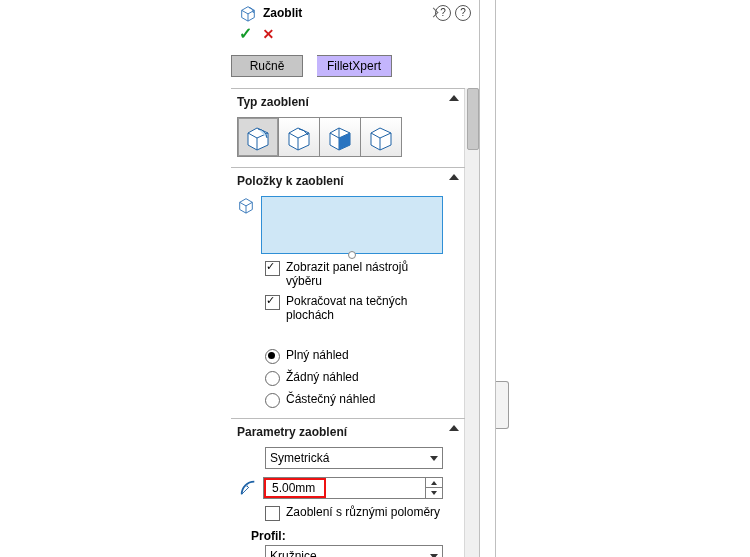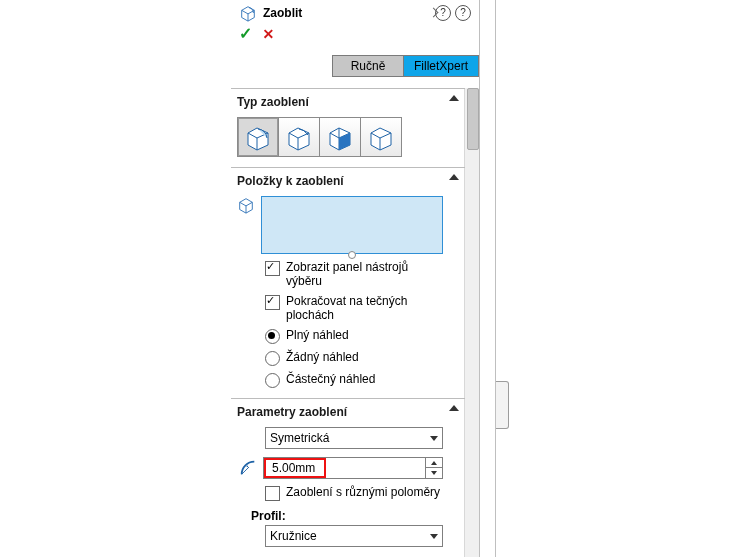--- a/index.html
+++ b/index.html
@@ -8,22 +8,22 @@
 
 .hdr{display:flex;align-items:center;padding:4px 8px 2px 8px}
 .hdr-title{margin-left:6px;font-weight:600}
 .hdr-right{margin-left:auto;display:flex;gap:4px;align-items:center}
 .help1,.help2{width:14px;height:14px;border:1px solid #555;border-radius:50%;font-size:10px;line-height:13px;text-align:center;color:#333;position:relative}
 .help1::after{content:"";position:absolute;width:6px;height:6px;border:1px solid #666;border-left:none;border-bottom:none;transform:rotate(45deg);left:-6px;top:3px}
 .confirm-row{display:flex;gap:10px;padding:0 8px 6px 8px;align-items:center}
 .ok{color:#149a29;font-size:16px;font-weight:bold}
 .cancel{color:#d11919;font-size:14px;font-weight:bold}
 
-.tabrow{display:flex;justify-content:flex-end;gap:0;padding:6px 0}
-.tab{border:1px solid #7a7a7a;background:#0ea5e9;padding:3px 10px;min-width:50px;text-align:center}
+.tabrow{display:flex;justify-content:flex-start;gap:14px;padding:6px 0}
+.tab{border:1px solid #7a7a7a;background:#c4b5fd;padding:3px 10px;min-width:50px;text-align:center}
 .tab.sel{background:#c6c6c6}
 .tab+.tab{border-left:none}
 
 .scrollgutter{position:absolute;right:0;top:88px;width:14px;bottom:0;background:#f0f0f0;border-left:1px solid #d8d8d8}
 .scrollthumb{position:absolute;left:2px;top:0;width:10px;height:60px;background:#c9c9c9;border:1px solid #a9a9a9;border-radius:2px}
 .body{position:absolute;left:0;right:14px;top:88px;bottom:0;overflow:hidden}
 
 .sec{border-top:1px solid #bcbcbc}
 .sec-h{display:flex;align-items:flex-start;padding:6px 6px 4px 6px;font-weight:600;color:#1a1a1a}
 .sec-h .caret{margin-left:auto;width:0;height:0;border-left:5px solid transparent;border-right:5px solid transparent;border-bottom:6px solid #333}
@@ -163,21 +163,21 @@
 
         <div class="chk-row">
           <span class="chk checked"></span>
           <span class="lbl">Zobrazit panel nástrojů výběru</span>
         </div>
         <div class="chk-row">
           <span class="chk checked"></span>
           <span class="lbl" style="max-width:150px">Pokračovat na tečných plochách</span>
         </div>
 
-        <div class="rad-row" style="margin-top:6px">
+        <div class="rad-row" style="margin-top:26px">
           <span class="rad checked"></span>
           <span class="lbl">Plný náhled</span>
         </div>
         <div class="rad-row">
           <span class="rad"></span>
           <span class="lbl">Žádný náhled</span>
         </div>
         <div class="rad-row">
           <span class="rad"></span>
           <span class="lbl">Částečný náhled</span>

